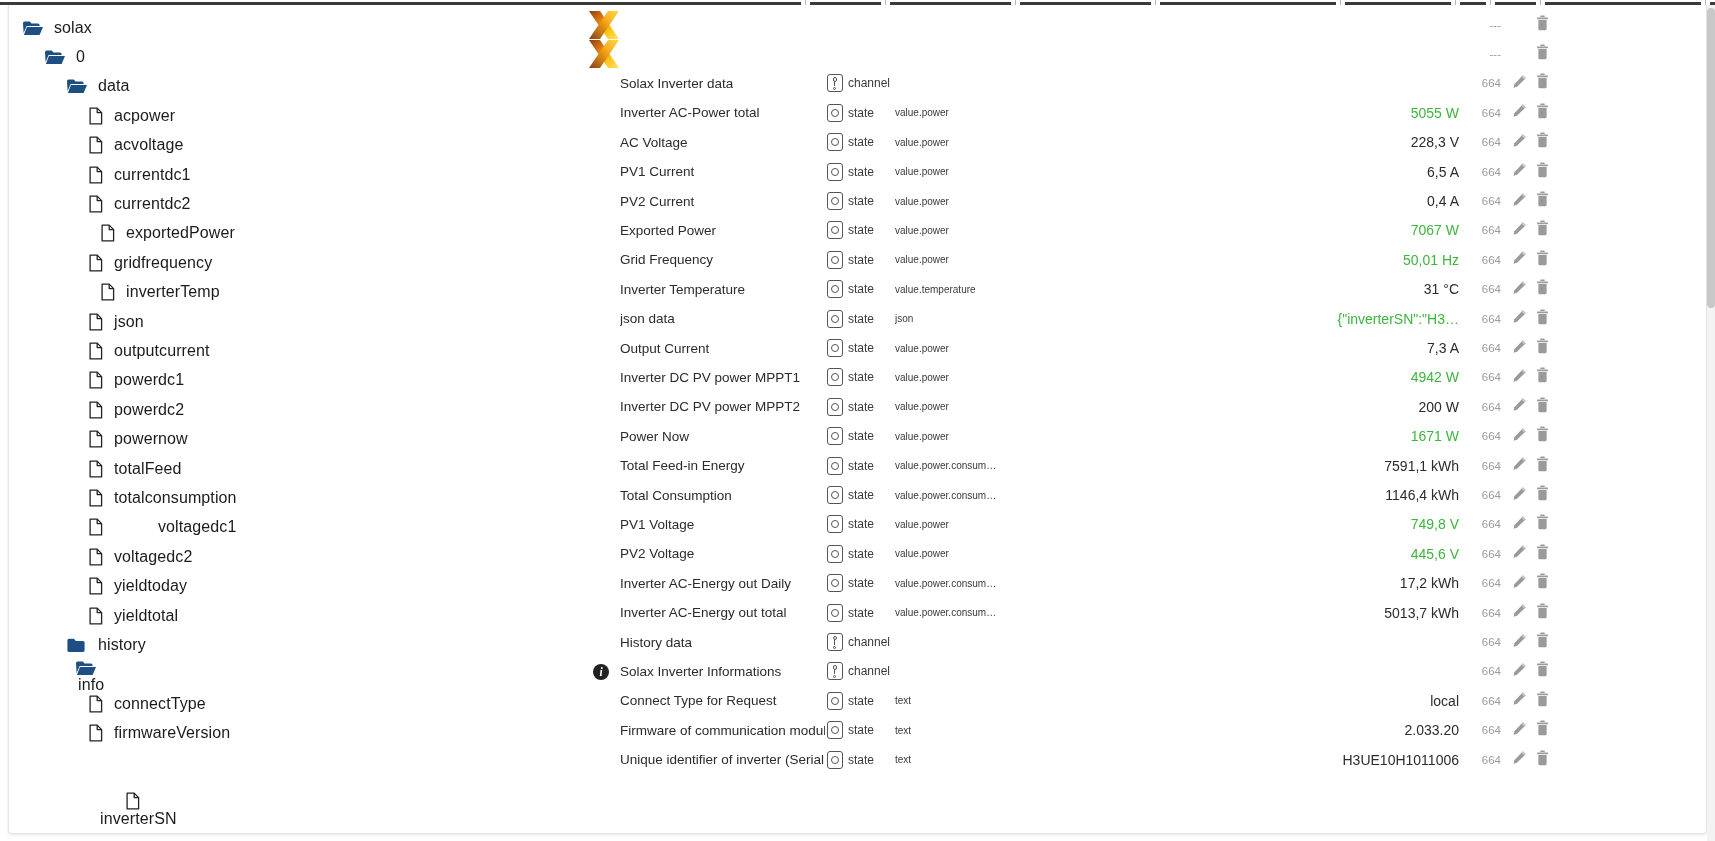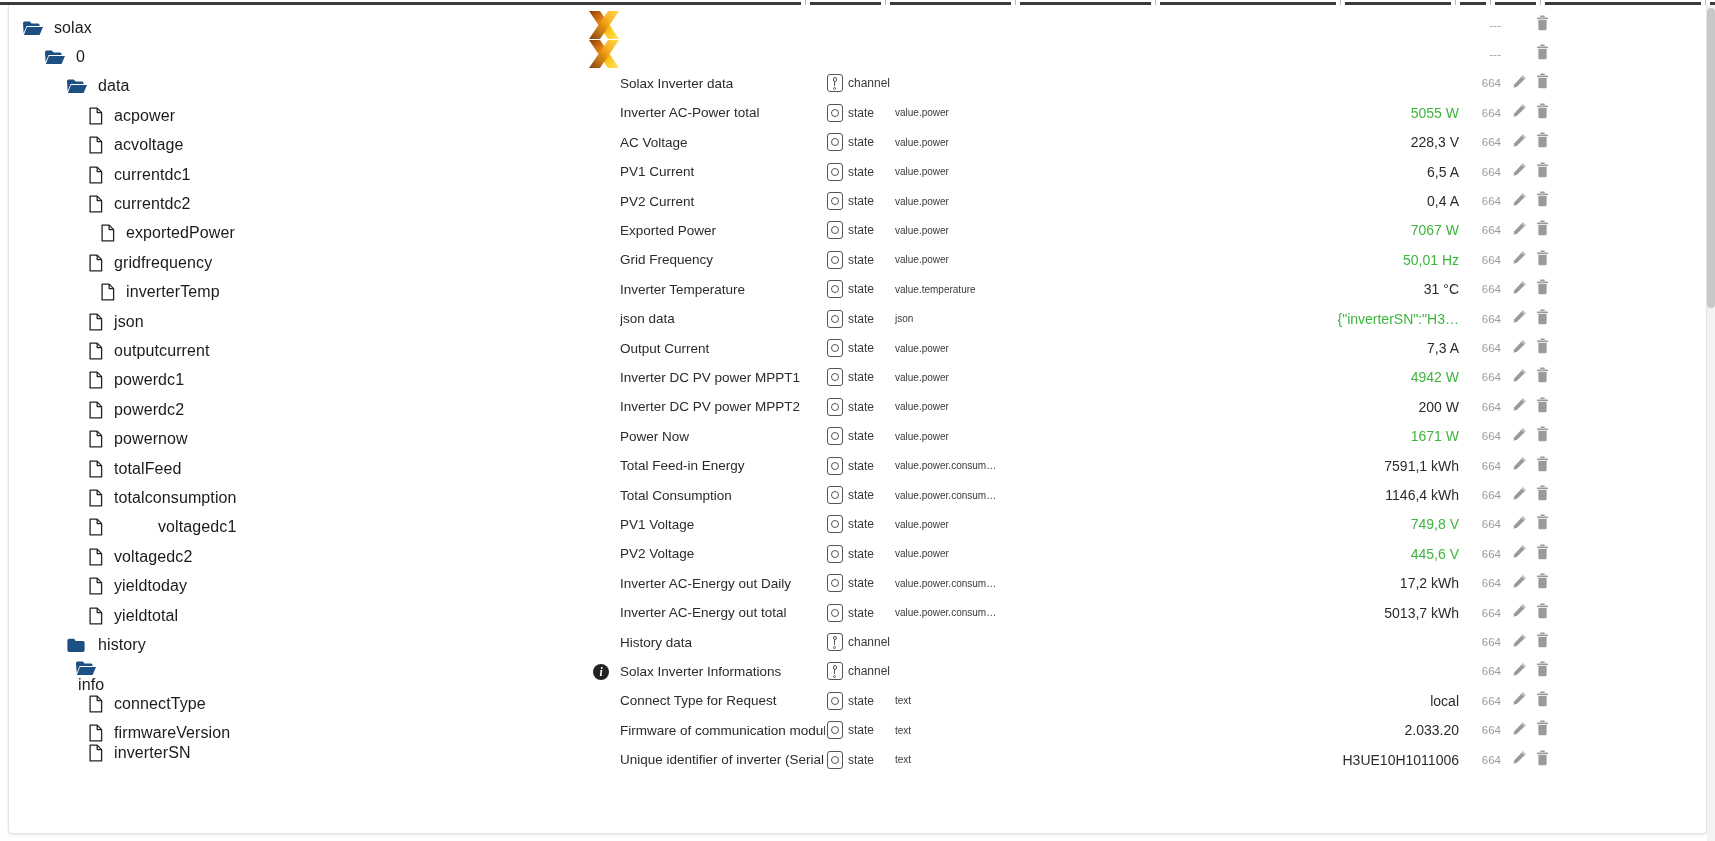--- a/index.html
+++ b/index.html
@@ -1033,21 +1033,21 @@
             </svg></span>
           <span class="tree-label">connectType</span>
         </div>
         <div class="tree-cell" style="top: 713.6px; left: 80px;">
           <span class="icn"><svg width="14" height="18" viewBox="0 0 14 18">
               <path d="M1.1 1.1 H8.2 L12.6 5.6 V16.9 H1.1 Z" fill="#ffffff" stroke="#222" stroke-width="1.3" stroke-linejoin="round"></path>
               <path d="M8.2 1.1 V5.6 H12.6" fill="none" stroke="#222" stroke-width="1.3" stroke-linejoin="round"></path>
             </svg></span>
           <span class="tree-label">firmwareVersion</span>
         </div>
-        <div class="tree-cell" style="top: 733px; left: 80px;">
+        <div class="tree-cell" style="top: 787px; left: 80px; flex-direction: column;">
           <span class="icn"><svg width="14" height="18" viewBox="0 0 14 18">
               <path d="M1.1 1.1 H8.2 L12.6 5.6 V16.9 H1.1 Z" fill="#ffffff" stroke="#222" stroke-width="1.3" stroke-linejoin="round"></path>
               <path d="M8.2 1.1 V5.6 H12.6" fill="none" stroke="#222" stroke-width="1.3" stroke-linejoin="round"></path>
             </svg></span>
           <span class="tree-label">inverterSN</span>
         </div>
       </div>
   </div>
 
   <div class="scrollbar-track"></div>

